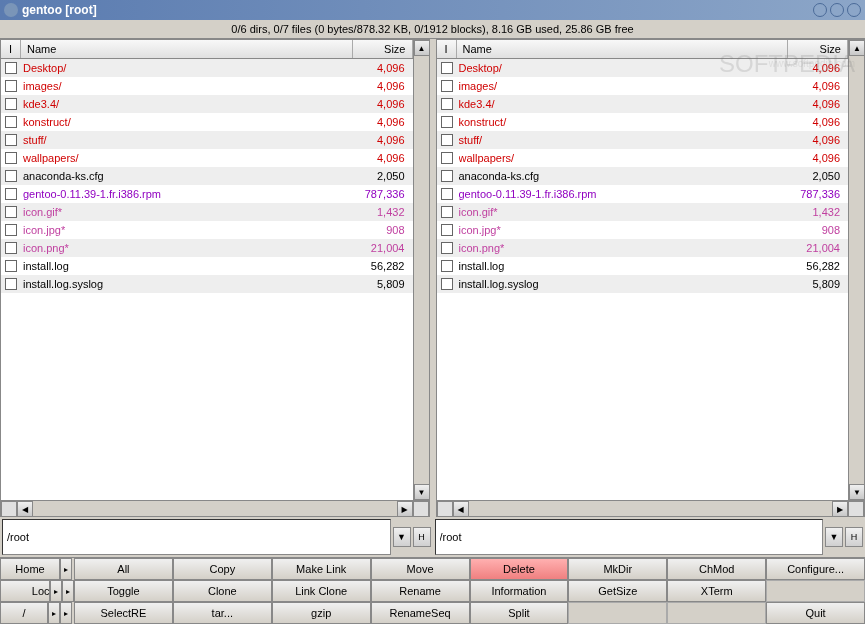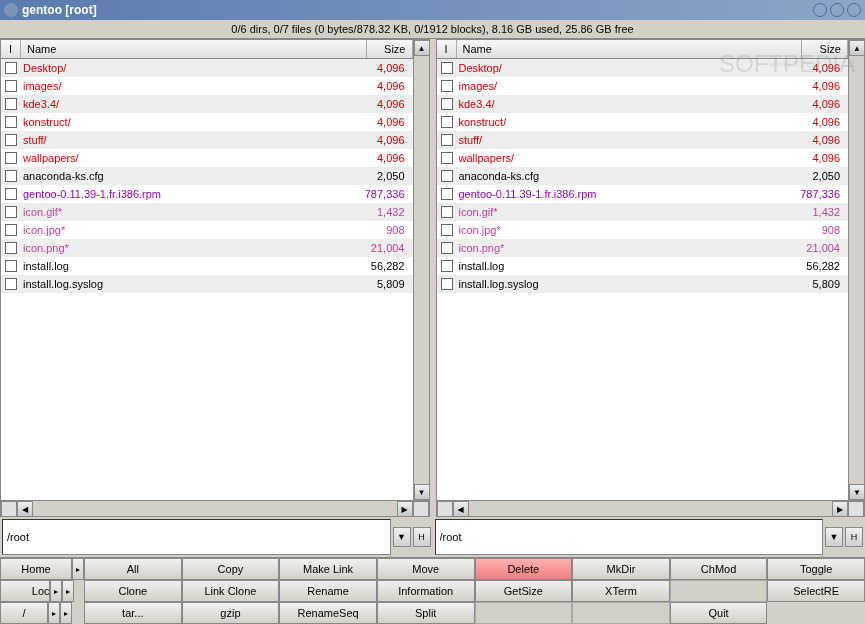--- a/index.html
+++ b/index.html
@@ -14,21 +14,21 @@
 .statusbar { background: #d4d0c8; text-align: center; padding: 3px 0; font-size: 11px; border-bottom: 1px solid #888; }
 
 .panes { flex: 1; display: flex; min-height: 0; }
 .pane { flex: 1; display: flex; flex-direction: column; border: 1px solid #888; background: white; min-width: 0; }
 .pane-divider { width: 6px; background: #d4d0c8; cursor: col-resize; }
 
 .list-header { display: flex; background: #ece9d8; border-bottom: 1px solid #888; }
 .list-header-cell { padding: 3px 6px; border-right: 1px solid #aaa; background: linear-gradient(to bottom, #f8f8f8, #e0e0e0); cursor: pointer; }
 .lh-check { width: 20px; text-align: center; }
 .lh-name { flex: 1; }
-.lh-size { width: 46px; text-align: right; }
+.lh-size { width: 60px; text-align: right; }
 
 .list-body { flex: 1; overflow: auto; background: white; }
 .file-row { display: flex; align-items: center; height: 18px; padding: 0 4px; }
 .file-row:nth-child(odd) { background: #eeeeee; }
 .file-check { width: 12px; height: 12px; border: 1px solid #666; margin-right: 6px; background: white; }
 .file-name { flex: 1; white-space: nowrap; overflow: hidden; }
 .file-size { text-align: right; padding-right: 4px; white-space: nowrap; }
 .color-dir { color: #d00000; }
 .color-rpm { color: #9000c0; }
 .color-img { color: #c040a0; }
@@ -45,21 +45,21 @@
 
 .pathbars { display: flex; background: #d4d0c8; }
 .pathbar { flex: 1; display: flex; align-items: center; padding: 2px; gap: 2px; }
 .path-input { flex: 1; height: 36px; border: 1px inset #888; background: white; padding: 0 4px; }
 .path-btn { width: 18px; height: 20px; border: 1px solid #888; background: linear-gradient(to bottom, #f0f0f0, #d0d0d0); cursor: pointer; display: flex; align-items: center; justify-content: center; font-size: 9px; }
 
 .toolbar-grid { display: flex; background: #d4d0c8; border-top: 1px solid #888; }
 .left-btns { display: flex; flex-direction: column; }
 .left-btn-row { display: flex; }
 .tb-btn { height: 22px; border: 1px solid #888; background: linear-gradient(to bottom, #f0f0f0, #d4d0c8); cursor: pointer; display: flex; align-items: center; justify-content: center; padding: 0 4px; }
-.btn-home { width: 72px; }
+.btn-home { width: 60px; }
 .btn-local { width: 48px; padding-left: 44px; }
 .btn-slash { width: 48px; }
 .btn-tri { width: 12px; font-size: 8px; }
 .main-grid { flex: 1; display: grid; grid-template-columns: repeat(8, 1fr); grid-template-rows: repeat(3, 22px); }
 .grid-btn { border: 1px solid #888; background: linear-gradient(to bottom, #f0f0f0, #d4d0c8); cursor: pointer; display: flex; align-items: center; justify-content: center; }
 .grid-btn.danger { background: linear-gradient(to bottom, #ffb0b0, #f08080); }
 .grid-btn.empty { background: #d4d0c8; border: 1px solid #aaa; }
 
 .watermark { position: absolute; right: 10px; top: 30px; color: rgba(120,120,120,0.2); font-size: 24px; font-weight: normal; pointer-events: none; margin-top: 20px; }
 .watermark-sub { position: absolute; right: 10px; top: 58px; color: rgba(120,120,120,0.15); font-size: 10px; pointer-events: none; }
@@ -299,20 +299,21 @@
     </div>
   </div>
   <div class="main-grid" id="main-grid">
       <div class="grid-btn">All</div>
       <div class="grid-btn">Copy</div>
       <div class="grid-btn">Make Link</div>
       <div class="grid-btn">Move</div>
       <div class="grid-btn danger">Delete</div>
       <div class="grid-btn">MkDir</div>
       <div class="grid-btn">ChMod</div>
+      <div class="grid-btn">Configure...</div>
       <div class="grid-btn">Toggle</div>
       <div class="grid-btn">Clone</div>
       <div class="grid-btn">Link Clone</div>
       <div class="grid-btn">Rename</div>
       <div class="grid-btn">Information</div>
       <div class="grid-btn">GetSize</div>
       <div class="grid-btn">XTerm</div>
       <div class="grid-btn empty"></div>
       <div class="grid-btn">SelectRE</div>
       <div class="grid-btn">tar...</div>

